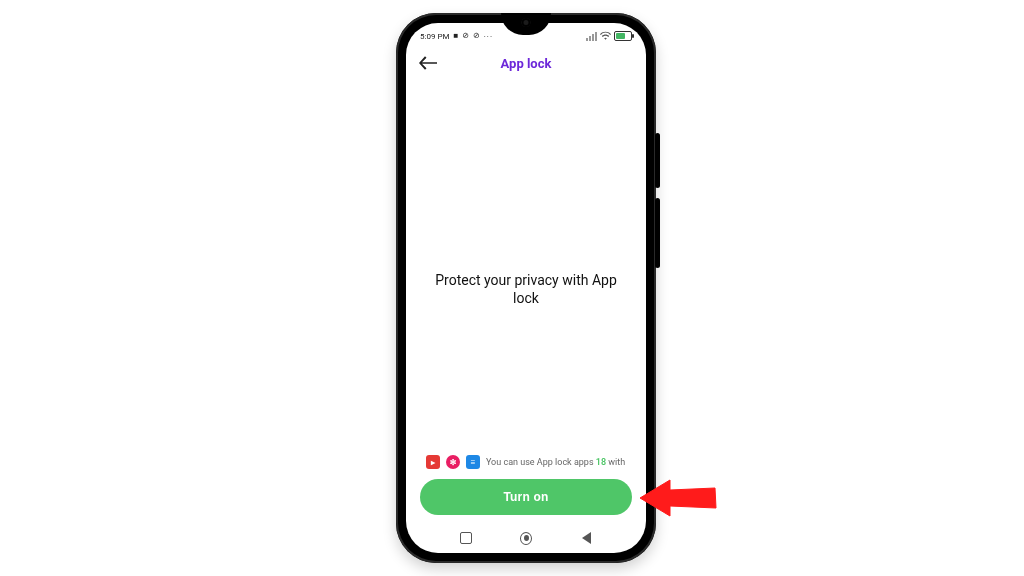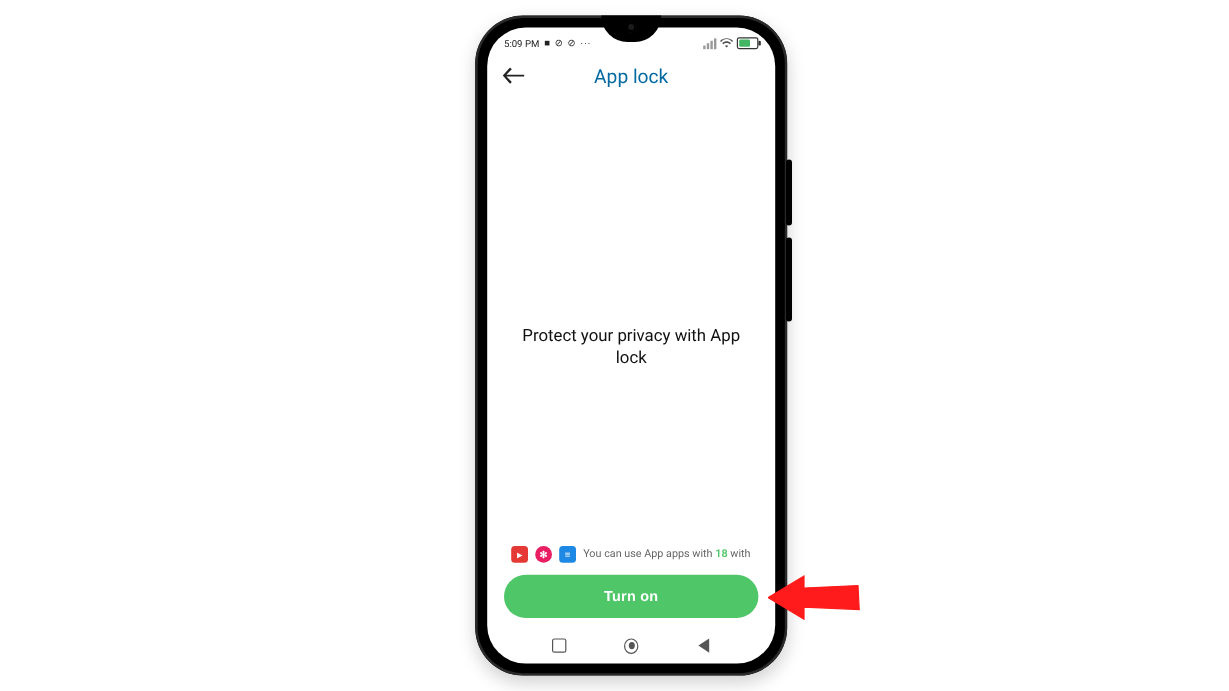--- a/index.html
+++ b/index.html
@@ -55,21 +55,21 @@
 
   
   .app-header{
     position:relative;height:32px;display:flex;align-items:center;justify-content:center;
   }
   .back{
     position:absolute;left:8px;top:50%;transform:translateY(-50%);
     width:28px;height:28px;display:flex;align-items:center;justify-content:center;
     font-size:16px;color:#222;
   }
-  .header-title{font-size:16px;font-weight:400;color:#0369a1}
+  .header-title{font-size:13px;font-weight:700;color:#6d28d9}
 
   
   .main{flex:1;position:relative}
   .headline{
     position:absolute;left:0;right:0;top:56%;transform:translateY(-50%);
     text-align:center;font-weight:400;font-size:14px;line-height:1.35;padding:0 22px;color:#111;
   }
 
   
   .footer{
@@ -158,21 +158,21 @@
       <div class="main">
         <div class="headline">Protect your privacy with App lock</div>
       </div>
 
       <div class="footer">
         <div class="apps-row">
           <span class="app-icon ai-red">▸</span>
           <span class="app-icon ai-pink">✻</span>
           <span class="app-icon ai-blue">≡</span>
           <span class="apps-text">
-            <span>You can use App apps with </span><span class="count">18</span><span> with</span>
+            <span>You can use App lock apps </span><span class="count">18</span><span> with</span>
           </span>
         </div>
         <button class="turnon">Turn on</button>
       </div>
 
       <div class="navbar">
         <div class="nav-ic">
             <span class="sq"></span>
           </div>
         <div class="nav-ic">

